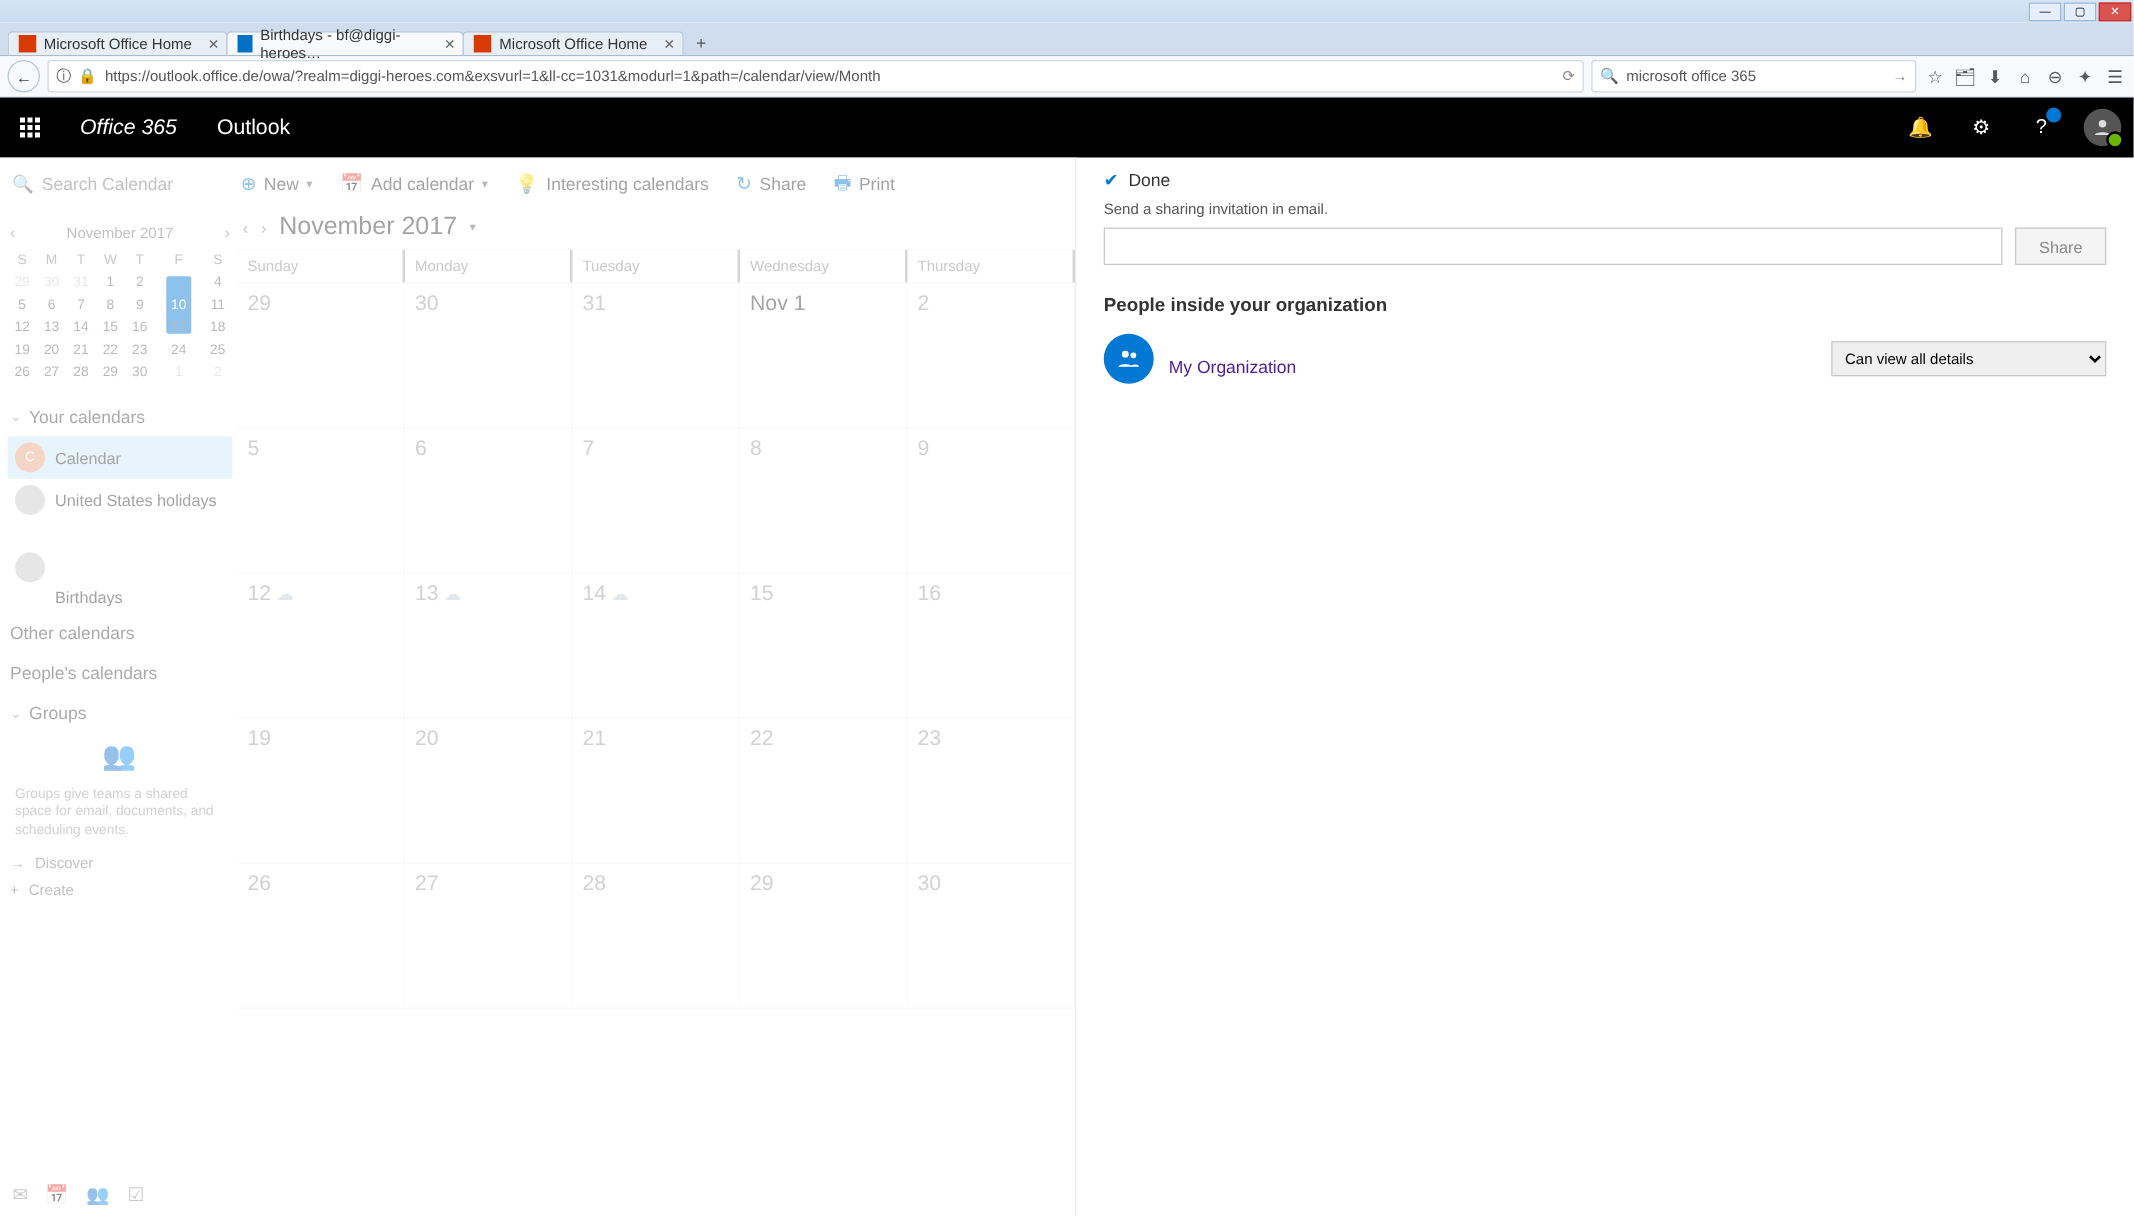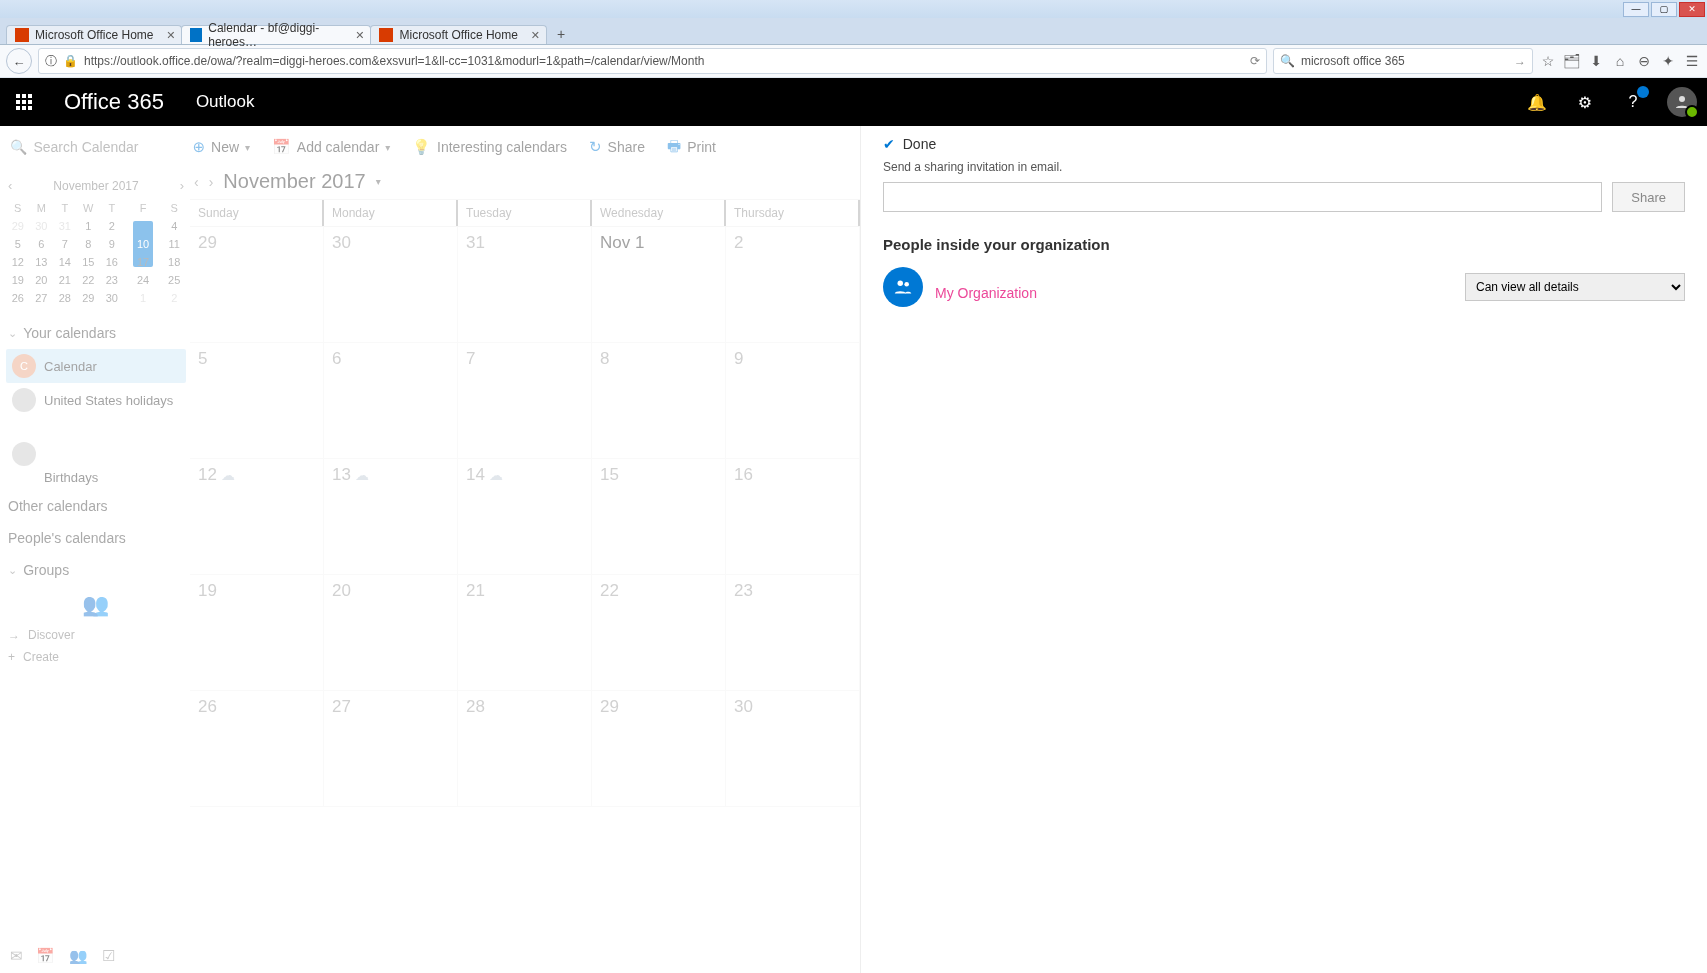--- a/index.html
+++ b/index.html
@@ -21,21 +21,21 @@
 .urlbar .lock{ color:#4caf50;}
 .urlbar .reload{ margin-left:auto; color:#888;}
 .searchbar{ width:260px; height:26px; border:1px solid #cdd7e2; border-radius:3px; display:flex; align-items:center; padding:0 6px; gap:6px; font-size:12px; color:#555; background:#fff;}
 .tb-icon{ width:18px; height:18px; display:flex; align-items:center; justify-content:center; color:#5a5a5a; font-size:14px;}
 
 
 .o365-header{ height:48px; background:#000; color:#fff; display:flex; align-items:center;}
 .app-launcher{ width:48px; height:48px; display:flex; align-items:center; justify-content:center;}
 .grid9{ display:grid; grid-template-columns:repeat(3,4px); grid-auto-rows:4px; gap:2px;}
 .grid9 span{ background:#fff;}
-.o365-title{ padding:0 16px; font-size:22px;}
+.o365-title{ padding:0 16px; font-size:17px;font-style:italic;}
 .o365-app{ padding:0 16px; font-size:17px;}
 .o365-spacer{ flex:1;}
 .o365-icon{ width:48px; height:48px; display:flex; align-items:center; justify-content:center; font-size:16px; color:#fff; position:relative;}
 .o365-icon .badge{ position:absolute; top:8px; right:8px; width:12px; height:12px; border-radius:50%; background:#0078d4; font-size:8px; display:flex; align-items:center; justify-content:center;}
 .avatar{ width:30px; height:30px; border-radius:50%; background:#555; display:flex; align-items:center; justify-content:center; margin:0 10px; position:relative;}
 .avatar::after{ content:""; position:absolute; bottom:-2px; right:-2px; width:10px; height:10px; border-radius:50%; background:#6bb700; border:2px solid #000;}
 
 
 .app-body{ display:flex; height: calc(973px - 18px - 27px - 33px - 48px); }
 .left-col{ width:860px; position:relative; }
@@ -106,21 +106,21 @@
 </div>
 
 <div class="tabbar">
   <div class="tab">
     <span class="favicon" style="background:#d83b01;"></span>
     <span>Microsoft Office Home</span>
     <span class="close-x">✕</span>
   </div>
   <div class="tab active">
     <span class="favicon" style="background:#0072c6;"></span>
-    <span>Calendar - bf@diggi-heroes…</span>
+    <span>Birthdays - bf@diggi-heroes…</span>
     <span class="close-x">✕</span>
   </div>
   <div class="tab">
     <span class="favicon" style="background:#d83b01;"></span>
     <span>Microsoft Office Home</span>
     <span class="close-x">✕</span>
   </div>
   <div class="newtab">+</div>
 </div>
 
@@ -307,20 +307,21 @@
           <span>Other calendars</span>
         </div>
         <div class="side-head">
           <span>People's calendars</span>
         </div>
         <div class="side-head">
           <span class="chev2">⌄</span>
           <span>Groups</span>
         </div>
         <div class="group-icon">👥</div>
+        <div class="groups-msg">Groups give teams a shared space for email, documents, and scheduling events.</div>
         <div class="side-link">
             <span>→</span>
             <span>Discover</span>
           </div>
         <div class="side-link">
             <span>+</span>
             <span>Create</span>
           </div>
 
         <div class="bottom-icons">
@@ -389,19 +390,19 @@
     <div class="section-head">People inside your organization</div>
     <div class="org-row">
       <div class="org-avatar">
         <svg width="22" height="22" viewBox="0 0 24 24" fill="#fff">
             <circle cx="9" cy="8" r="3"></circle>
             <circle cx="16" cy="9" r="2.5"></circle>
             <path d="M3 19c0-3 12-3 12 0"></path>
             <path d="M14 19c0-2.5 7-2.5 7 0"></path>
           </svg>
       </div>
-      <span style="font-size:14px;color:#ec4899;margin-top:12px;">My Organization</span>
+      <span style="font-size:14px;color:#4c1d95;margin-top:12px;">My Organization</span>
       <select class="perm-select">
         <option>Can view all details</option>
       </select>
     </div>
   </div>
 </div>
 
 </body></html>

